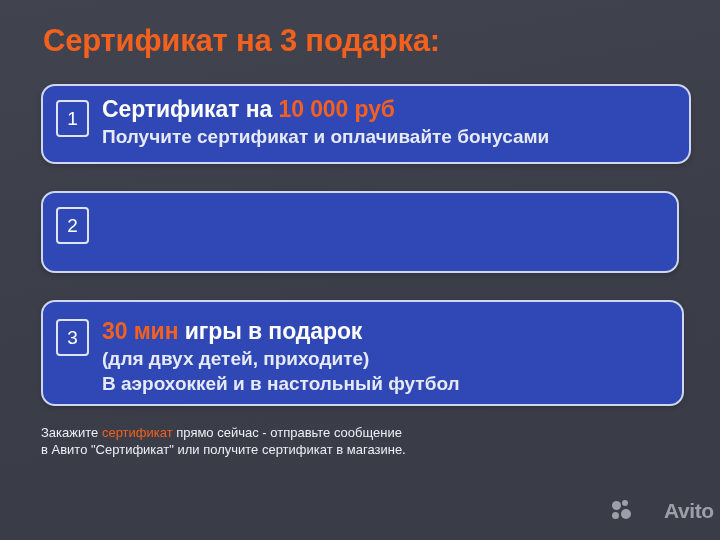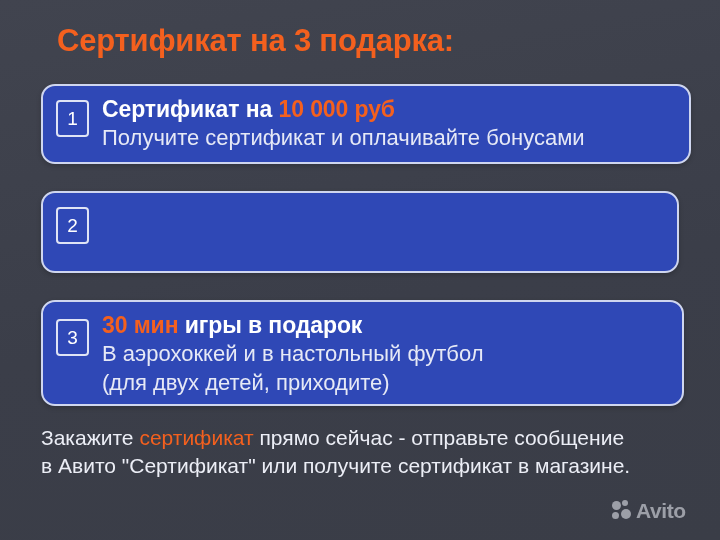--- a/index.html
+++ b/index.html
@@ -25,21 +25,20 @@
   
   .promo-title {
     position: absolute;
     left: 43px;
     top: 23px;
     font-size: 31px;
     font-weight: bold;
     color: #f4601e;
     letter-spacing: -0.2px;
     white-space: nowrap;
-    margin-left: 14px;
   }
 
   
   .card {
     position: absolute;
     background: #2f48b6;
     border: 2px solid #cfd6ef;
     border-radius: 14px;
     box-sizing: border-box;
     display: flex;
@@ -65,61 +64,62 @@
     box-sizing: border-box;
     font-weight: normal;
   }
   .card-3 .badge { margin-top: 17px; }
 
   .card-body {
     flex: 1 1 auto;
     margin-left: 13px;
     padding-top: 11px;
   }
-  .card-3 .card-body { padding-top: 11px; }
+  .card-3 .card-body { padding-top: 17px; }
 
   .card-head {
     font-size: 23px;
     font-weight: bold;
     color: #ffffff;
     line-height: 1.12;
     white-space: nowrap;
     letter-spacing: -0.1px;
   }
   .card-head .hl { color: #f4601e; }
 
   .card-sub {
-    font-size: 22px;
+    font-size: 19px;
     color: #e6e9f6;
     line-height: 1.22;
     white-space: nowrap;
     margin-top: 2px;
-    font-weight: normal;
+    font-weight: bold;
   }
 
   
   .footer-note {
     position: absolute;
     left: 41px;
     top: 424px;
     width: 660px;
-    font-size: 21px;
+    font-size: 13px;
     color: #eceef6;
     line-height: 1.33;
   }
   .footer-note .hl { color: #f4601e; }
 
   
   .avito-mark {
     position: absolute;
     left: 612px;
     top: 500px;
     display: flex;
     align-items: center;
     opacity: 0.62;
+    gap: 28px;
   }
   .avito-dots {
     position: relative;
     width: 21px;
     height: 21px;
     margin-right: 3px;
   }
   .avito-dots i {
     position: absolute;
     display: block;
@@ -158,22 +158,22 @@
   <div class="card card-2">
     <div class="badge">2</div>
   </div>
 
   <div class="card card-3">
     <div class="badge">3</div>
     <div class="card-body">
       <div class="card-head">
         <span class="hl">30 мин</span><span> игры в подарок</span>
       </div>
+      <div class="card-sub">(для двух детей, приходите)</div>
       <div class="card-sub">В аэрохоккей и в настольный футбол</div>
-      <div class="card-sub">(для двух детей, приходите)</div>
     </div>
   </div>
 
   <div class="footer-note">
     <div><span>Закажите </span><span class="hl">сертификат</span><span> прямо сейчас - отправьте сообщение</span></div>
     <div>в Авито "Сертификат" или получите сертификат в магазине.</div>
   </div>
 
   <div class="avito-mark">
     <span class="avito-dots">

